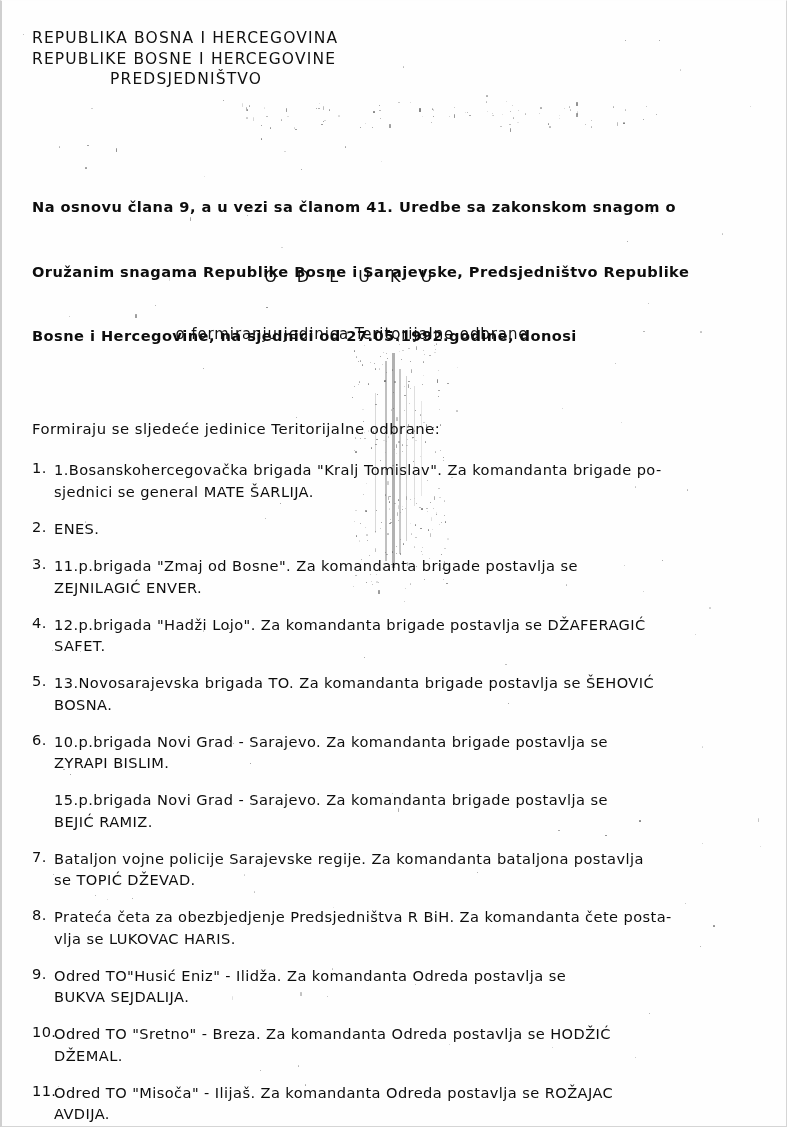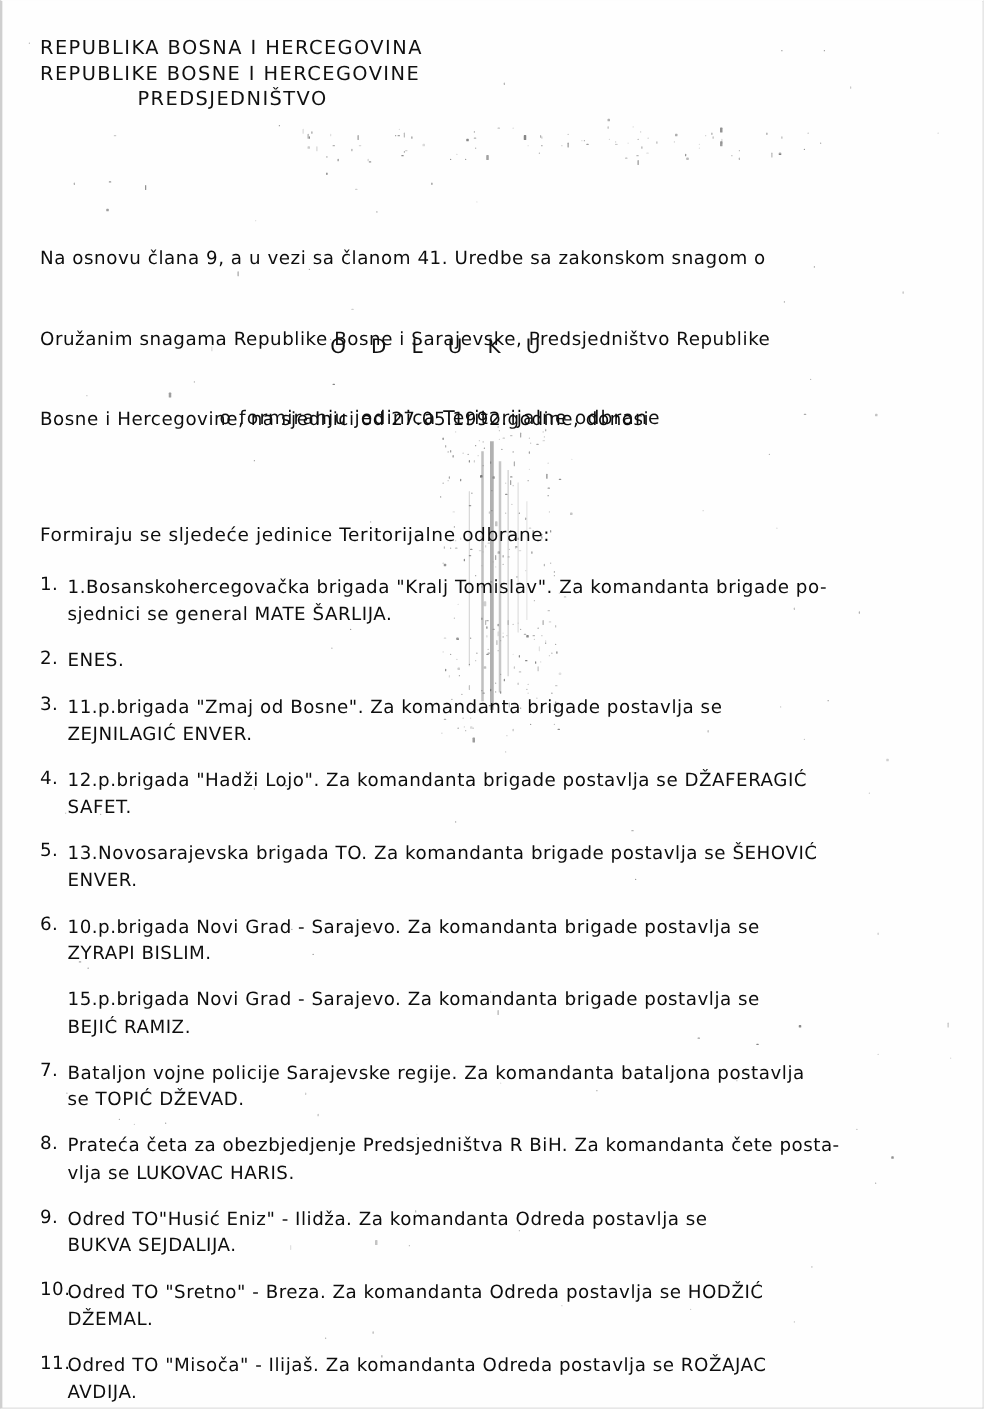--- a/index.html
+++ b/index.html
@@ -67,21 +67,21 @@
   
   #preamble {
     position: absolute;
     left: 30px;
     top: 152px;
     width: 700px;
     font-size: 14.6px;
     line-height: 21.5px;
     letter-spacing: 0.45px;
   }
-  #preamble div { white-space: pre; }
+  #preamble div { white-space: pre; font-weight: bold; }
 
   
   #decision-title {
     position: absolute;
     left: 0;
     top: 266px;
     width: 700px;
     text-align: center;
     font-size: 16px;
     letter-spacing: 7.5px;
@@ -641,21 +641,21 @@
         <div class="unit-item">
           <div class="tw unit-num">3.</div>
           <div class="tw unit-text"><span class="ln">11.p.brigada "Zmaj od Bosne". Za komandanta brigade postavlja se</span><span class="ln">ZEJNILAGIĆ ENVER.</span></div>
         </div>
         <div class="unit-item">
           <div class="tw unit-num">4.</div>
           <div class="tw unit-text"><span class="ln">12.p.brigada "Hadži Lojo". Za komandanta brigade postavlja se DŽAFERAGIĆ</span><span class="ln">SAFET.</span></div>
         </div>
         <div class="unit-item">
           <div class="tw unit-num">5.</div>
-          <div class="tw unit-text"><span class="ln">13.Novosarajevska brigada TO. Za komandanta brigade postavlja se ŠEHOVIĆ</span><span class="ln">ENVER.</span></div>
+          <div class="tw unit-text"><span class="ln">13.Novosarajevska brigada TO. Za komandanta brigade postavlja se ŠEHOVIĆ</span><span class="ln">BOSNA.</span></div>
         </div>
         <div class="unit-item">
           <div class="tw unit-num">6.</div>
           <div class="tw unit-text"><span class="ln">10.p.brigada Novi Grad - Sarajevo. Za komandanta brigade postavlja se</span><span class="ln">ZYRAPI BISLIM.</span></div>
         </div>
         <div class="unit-item unnumbered">
           <div class="tw unit-num"></div>
           <div class="tw unit-text"><span class="ln">15.p.brigada Novi Grad - Sarajevo. Za komandanta brigade postavlja se</span><span class="ln">BEJIĆ RAMIZ.</span></div>
         </div>
         <div class="unit-item">

